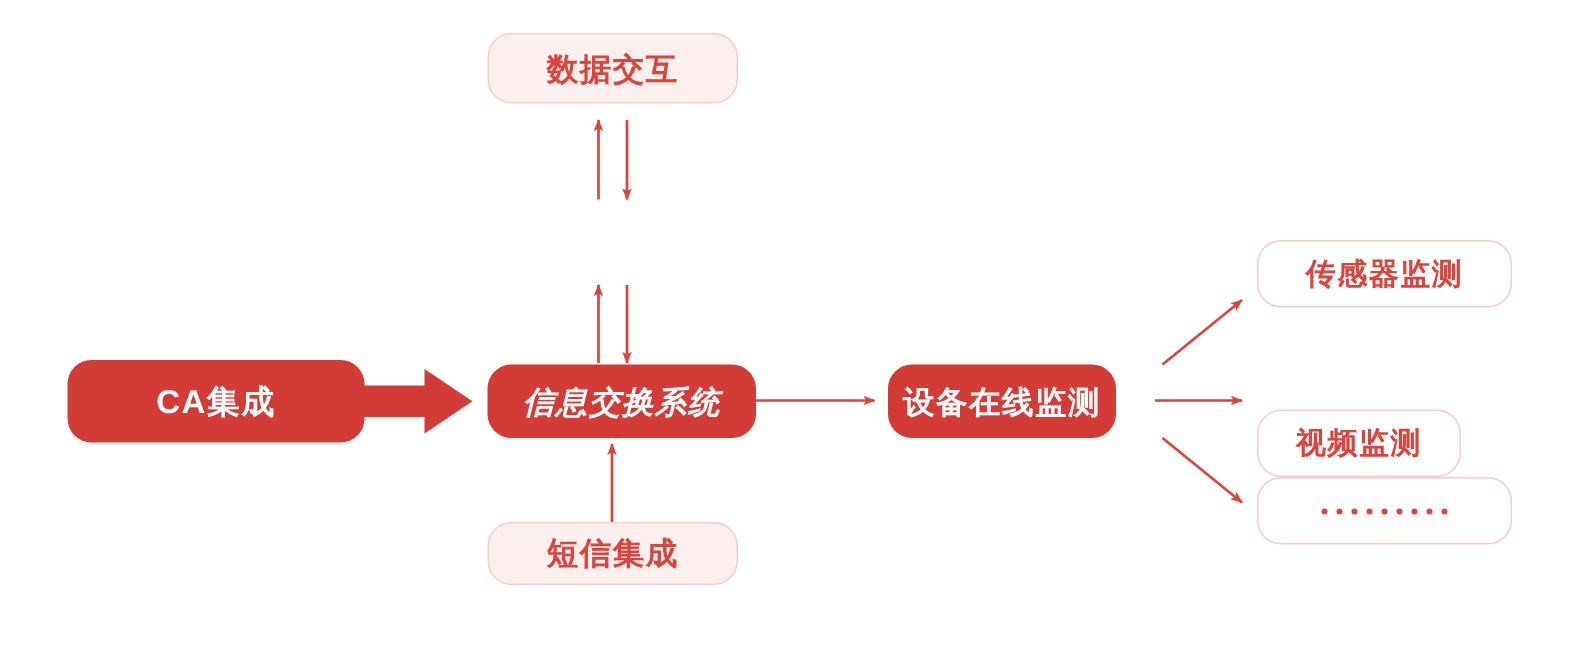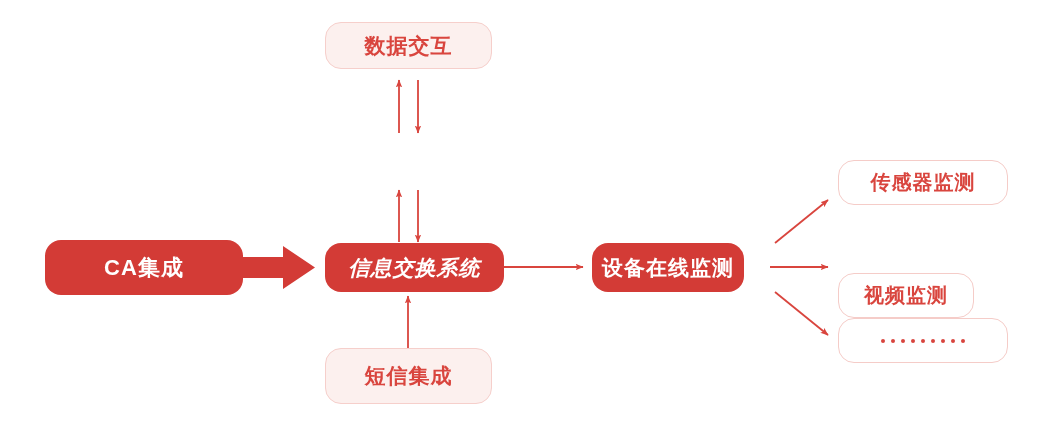--- a/index.html
+++ b/index.html
@@ -125,21 +125,21 @@
 
   <div class="node node-soft" style="left:325px; top:22px; width:167px; height:47px;">
     <span>数据交互</span>
   </div>
 
 
   <div class="node node-solid" style="left:325px; top:243px; width:179px; height:49px;font-style:italic;">
     <span>信息交换系统</span>
   </div>
 
-  <div class="node node-soft" style="left:325px; top:348px; width:167px; height:56px;">
+  <div class="node node-soft" style="left:325px; top:348px; width:167px; height:42px;">
     <span>短信集成</span>
   </div>
 
   <div class="node node-solid" style="left:592px; top:243px; width:152px; height:49px;">
     <span>设备在线监测</span>
   </div>
 
   <div class="node node-outline" style="left:838px; top:160px; width:170px; height:45px;">
     <span>传感器监测</span>
   </div>

